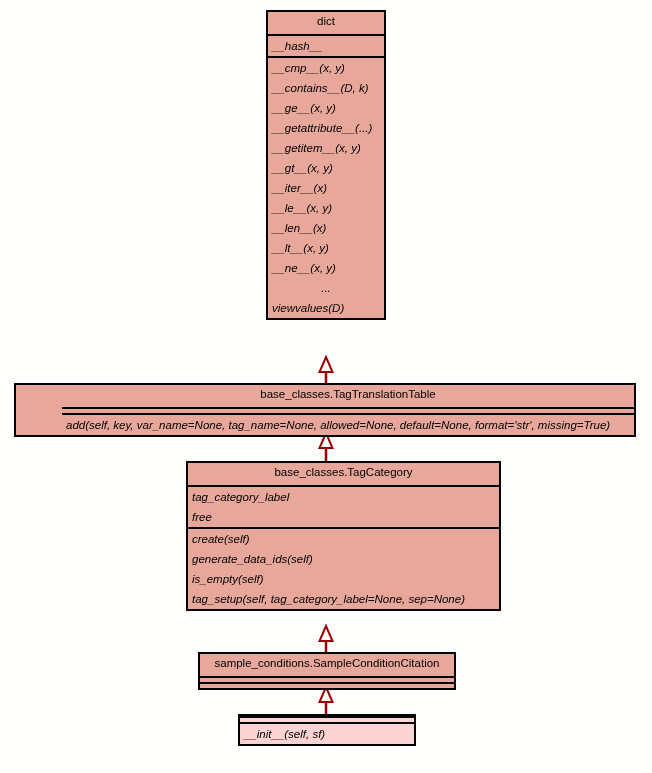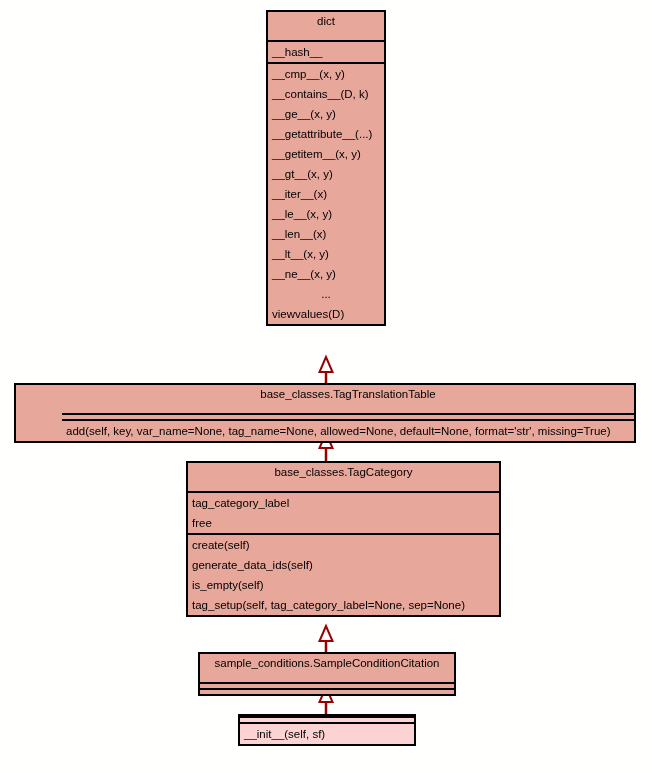--- a/index.html
+++ b/index.html
@@ -28,39 +28,40 @@
     box-sizing: border-box;
     background: #e8a79b;
     border: 2px solid #000000;
     font-size: 11.5px;
     color: #000000;
   }
   .uml-box.highlight {
     background: #fcd3d3;
   }
   .uml-title {
-    height: 28px;
+    height: 22px;
     line-height: 18px;
     text-align: center;
     white-space: nowrap;
     overflow: hidden;
   }
   .compartment {
     border-top: 2px solid #000000;
   }
   .compartment.empty {
     height: 4px;
   }
   .row {
     height: 20px;
     line-height: 20px;
     padding: 0 4px;
     white-space: nowrap;
     overflow: hidden;
     text-align: left;
+    font-style: italic;
   }
   .row.center {
     text-align: center;
     padding: 0;
   }
 </style>
 </head>
 <body>
 
 <div class="canvas">

